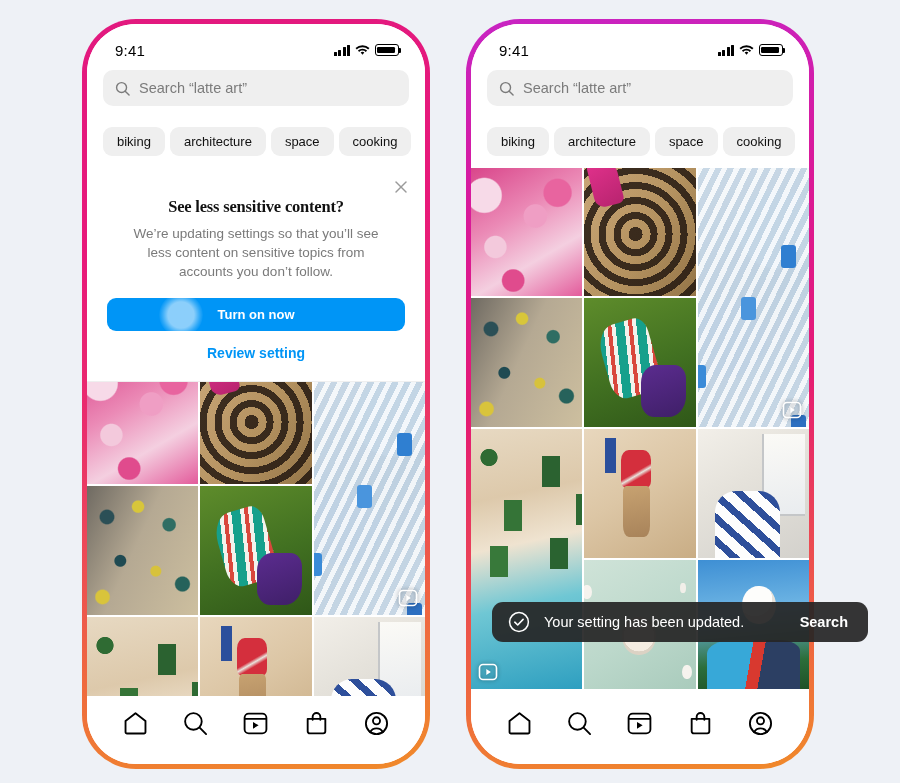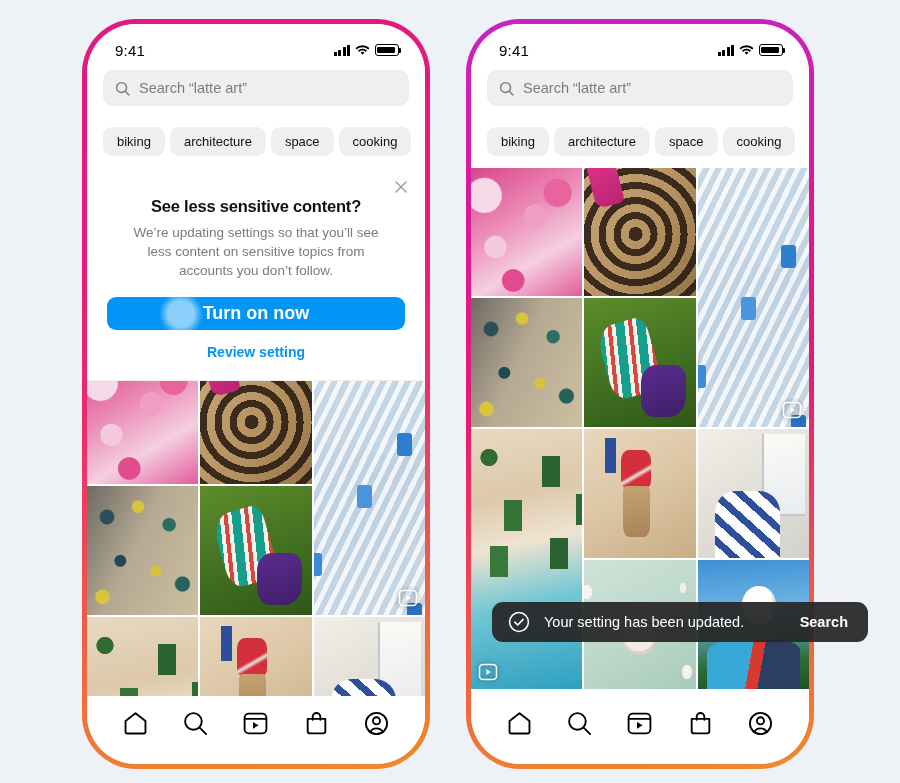--- a/index.html
+++ b/index.html
@@ -237,32 +237,32 @@
     background:#fff; z-index: 25;
     padding: 18px 20px 20px;
     border-bottom: 1px solid #efefef;
   }
   .dlg-close {
     position:absolute; top:12px; right:16px;
     width:16px;height:16px; color:#9a9a9a;
   }
   .dlg-title {
     text-align:center; font-size:16.5px; font-weight:bold;
-    color:#111; margin-top:12px; letter-spacing:-.2px;
+    color:#111; margin-top:12px; letter-spacing:-.2px;font-family:Liberation Serif, serif;
   }
   .dlg-body {
     text-align:center; font-size:13.5px; line-height:1.42;
     color:#7a7a7a; margin: 7px 16px 0; 
   }
   .dlg-btn {
     position:relative;
     margin-top:17px; height:33px;
     background:#0095f6; border-radius:9px;
     display:flex; align-items:center; justify-content:center;
-    color:#fff; font-size:18px; font-weight:bold;
+    color:#fff; font-size:13px; font-weight:bold;
   }
   .ripple {
     position:absolute; left:52px; top:50%;
     width:44px;height:44px; margin-top:-22px;
     border-radius:50%;
     background: radial-gradient(circle, rgba(255,255,255,.55) 0 42%, rgba(255,255,255,.2) 60%, rgba(255,255,255,0) 72%);
   }
   .dlg-link {
     text-align:center; margin-top:14px;
     font-size:14px; font-weight:bold; color:#0095f6;

